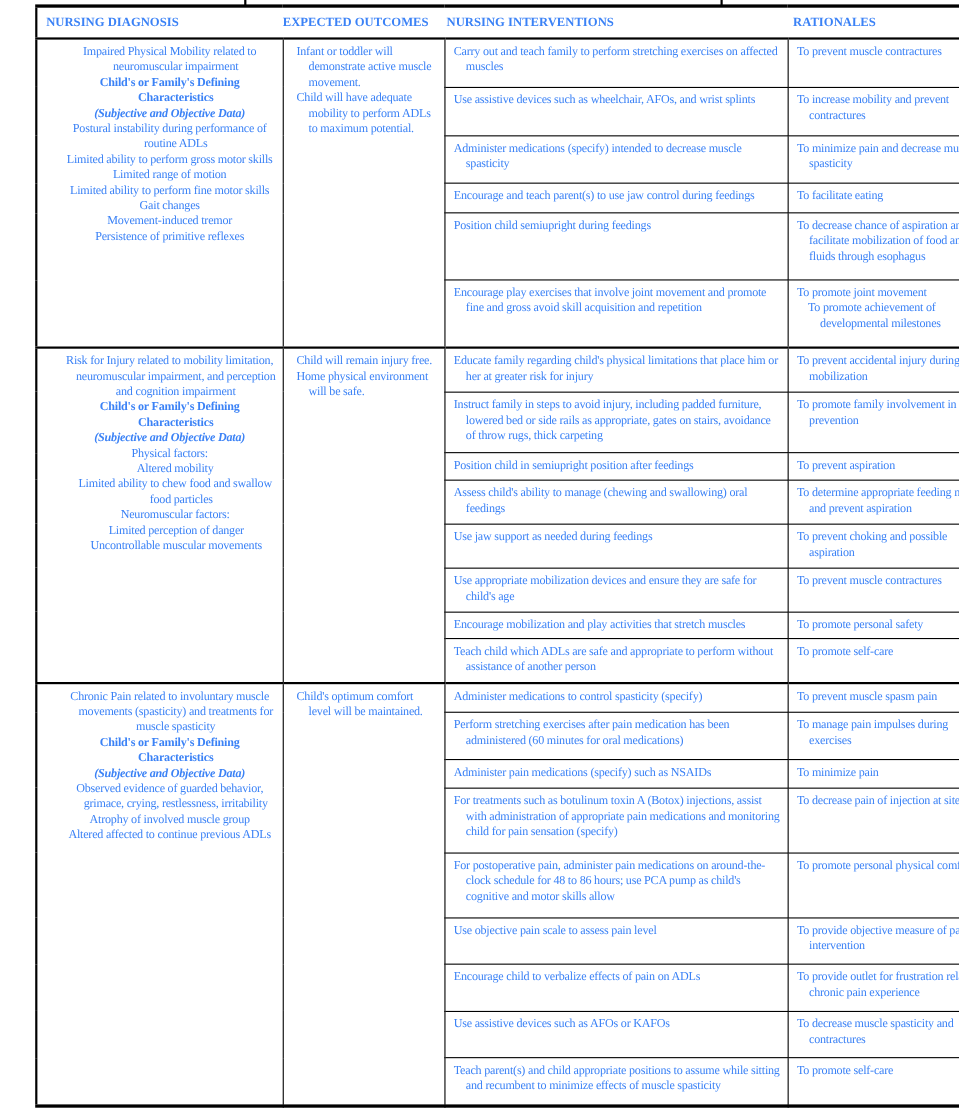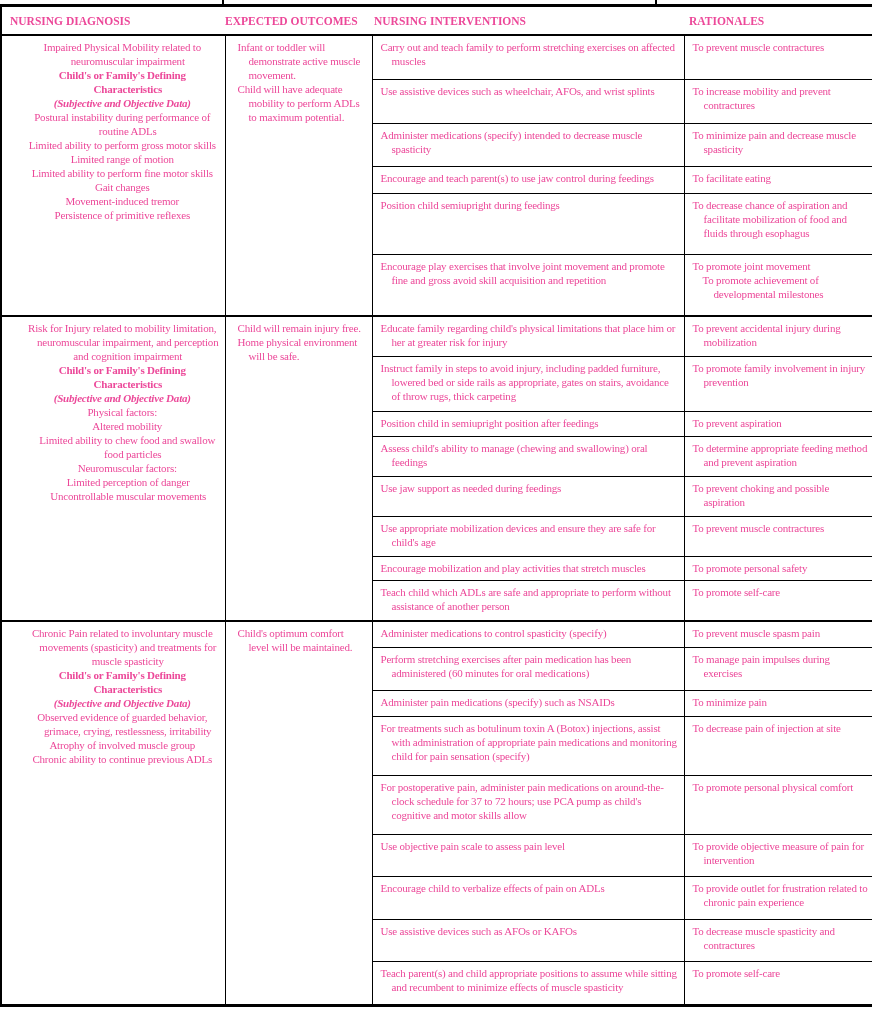--- a/index.html
+++ b/index.html
@@ -1,17 +1,17 @@
 <!DOCTYPE html>
 <html><head>
 <meta charset="utf-8">
 <style>
   html,body{margin:0;padding:0;background:#fff;}
   .page{position:relative;width:872px;min-height:1009px;box-sizing:border-box;padding-top:4px;background:#fff;
-        font-family:"Liberation Serif",serif;color:#ec4899;}
+        font-family:"Liberation Serif",serif;color:#3b82f6;padding-left:32px;}
   .tick{position:absolute;top:0;width:2px;height:5px;background:#000;}
   table.careplan{width:872px;table-layout:fixed;border-collapse:collapse;
         border:2px solid #000;border-top:3px solid #000;border-bottom:3px solid #000;
         font-size:11px;line-height:14px;letter-spacing:-0.2px;}
   col.c1{width:224px;} col.c2{width:147px;} col.c3{width:312px;} col.c4{width:189px;}
   th{font-size:11.5px;font-weight:bold;text-align:left;vertical-align:middle;
      padding:7px 2px 6px 8px;border-bottom:2px solid #000;letter-spacing:0;}
   th.h2{padding-left:0;} th.h3{padding-left:2px;} th.h4{padding-left:5px;}
   td{border:1px solid #000;vertical-align:top;padding:4px 4px 3px 8px;}
   td.diag{padding-left:23px;padding-right:5px;text-align:center;}
@@ -196,21 +196,21 @@
           </td>
       </tr>
 
       <tr>
         <td class="diag" rowspan="9" style="height:375px;">
           <p>Chronic Pain related to involuntary muscle movements (spasticity) and treatments for muscle spasticity</p>
           <p class="b">Child's or Family's Defining Characteristics</p>
           <p class="bi">(Subjective and Objective Data)</p>
           <p>Observed evidence of guarded behavior, grimace, crying, restlessness, irritability</p>
           <p>Atrophy of involved muscle group</p>
-          <p>Chronic ability to continue previous ADLs</p>
+          <p>Altered affected to continue previous ADLs</p>
         </td>
         <td class="out" rowspan="9">
           <p>Child's optimum comfort level will be maintained.</p>
         </td>
         <td class="intv">
             <p>Administer medications to control spasticity (specify)</p>
           </td>
         <td class="rat">
             <p>To prevent muscle spasm pain</p>
           </td>
@@ -234,21 +234,21 @@
       <tr>
         <td class="intv">
             <p>For treatments such as botulinum toxin A (Botox) injections, assist with administration of appropriate pain medications and monitoring child for pain sensation (specify)</p>
           </td>
         <td class="rat">
             <p>To decrease pain of injection at site</p>
           </td>
       </tr>
       <tr>
         <td class="intv">
-            <p>For postoperative pain, administer pain medications on around-the-clock schedule for 37 to 72 hours; use PCA pump as child's cognitive and motor skills allow</p>
+            <p>For postoperative pain, administer pain medications on around-the-clock schedule for 48 to 86 hours; use PCA pump as child's cognitive and motor skills allow</p>
           </td>
         <td class="rat">
             <p>To promote personal physical comfort</p>
           </td>
       </tr>
       <tr>
         <td class="intv">
             <p>Use objective pain scale to assess pain level</p>
           </td>
         <td class="rat">

